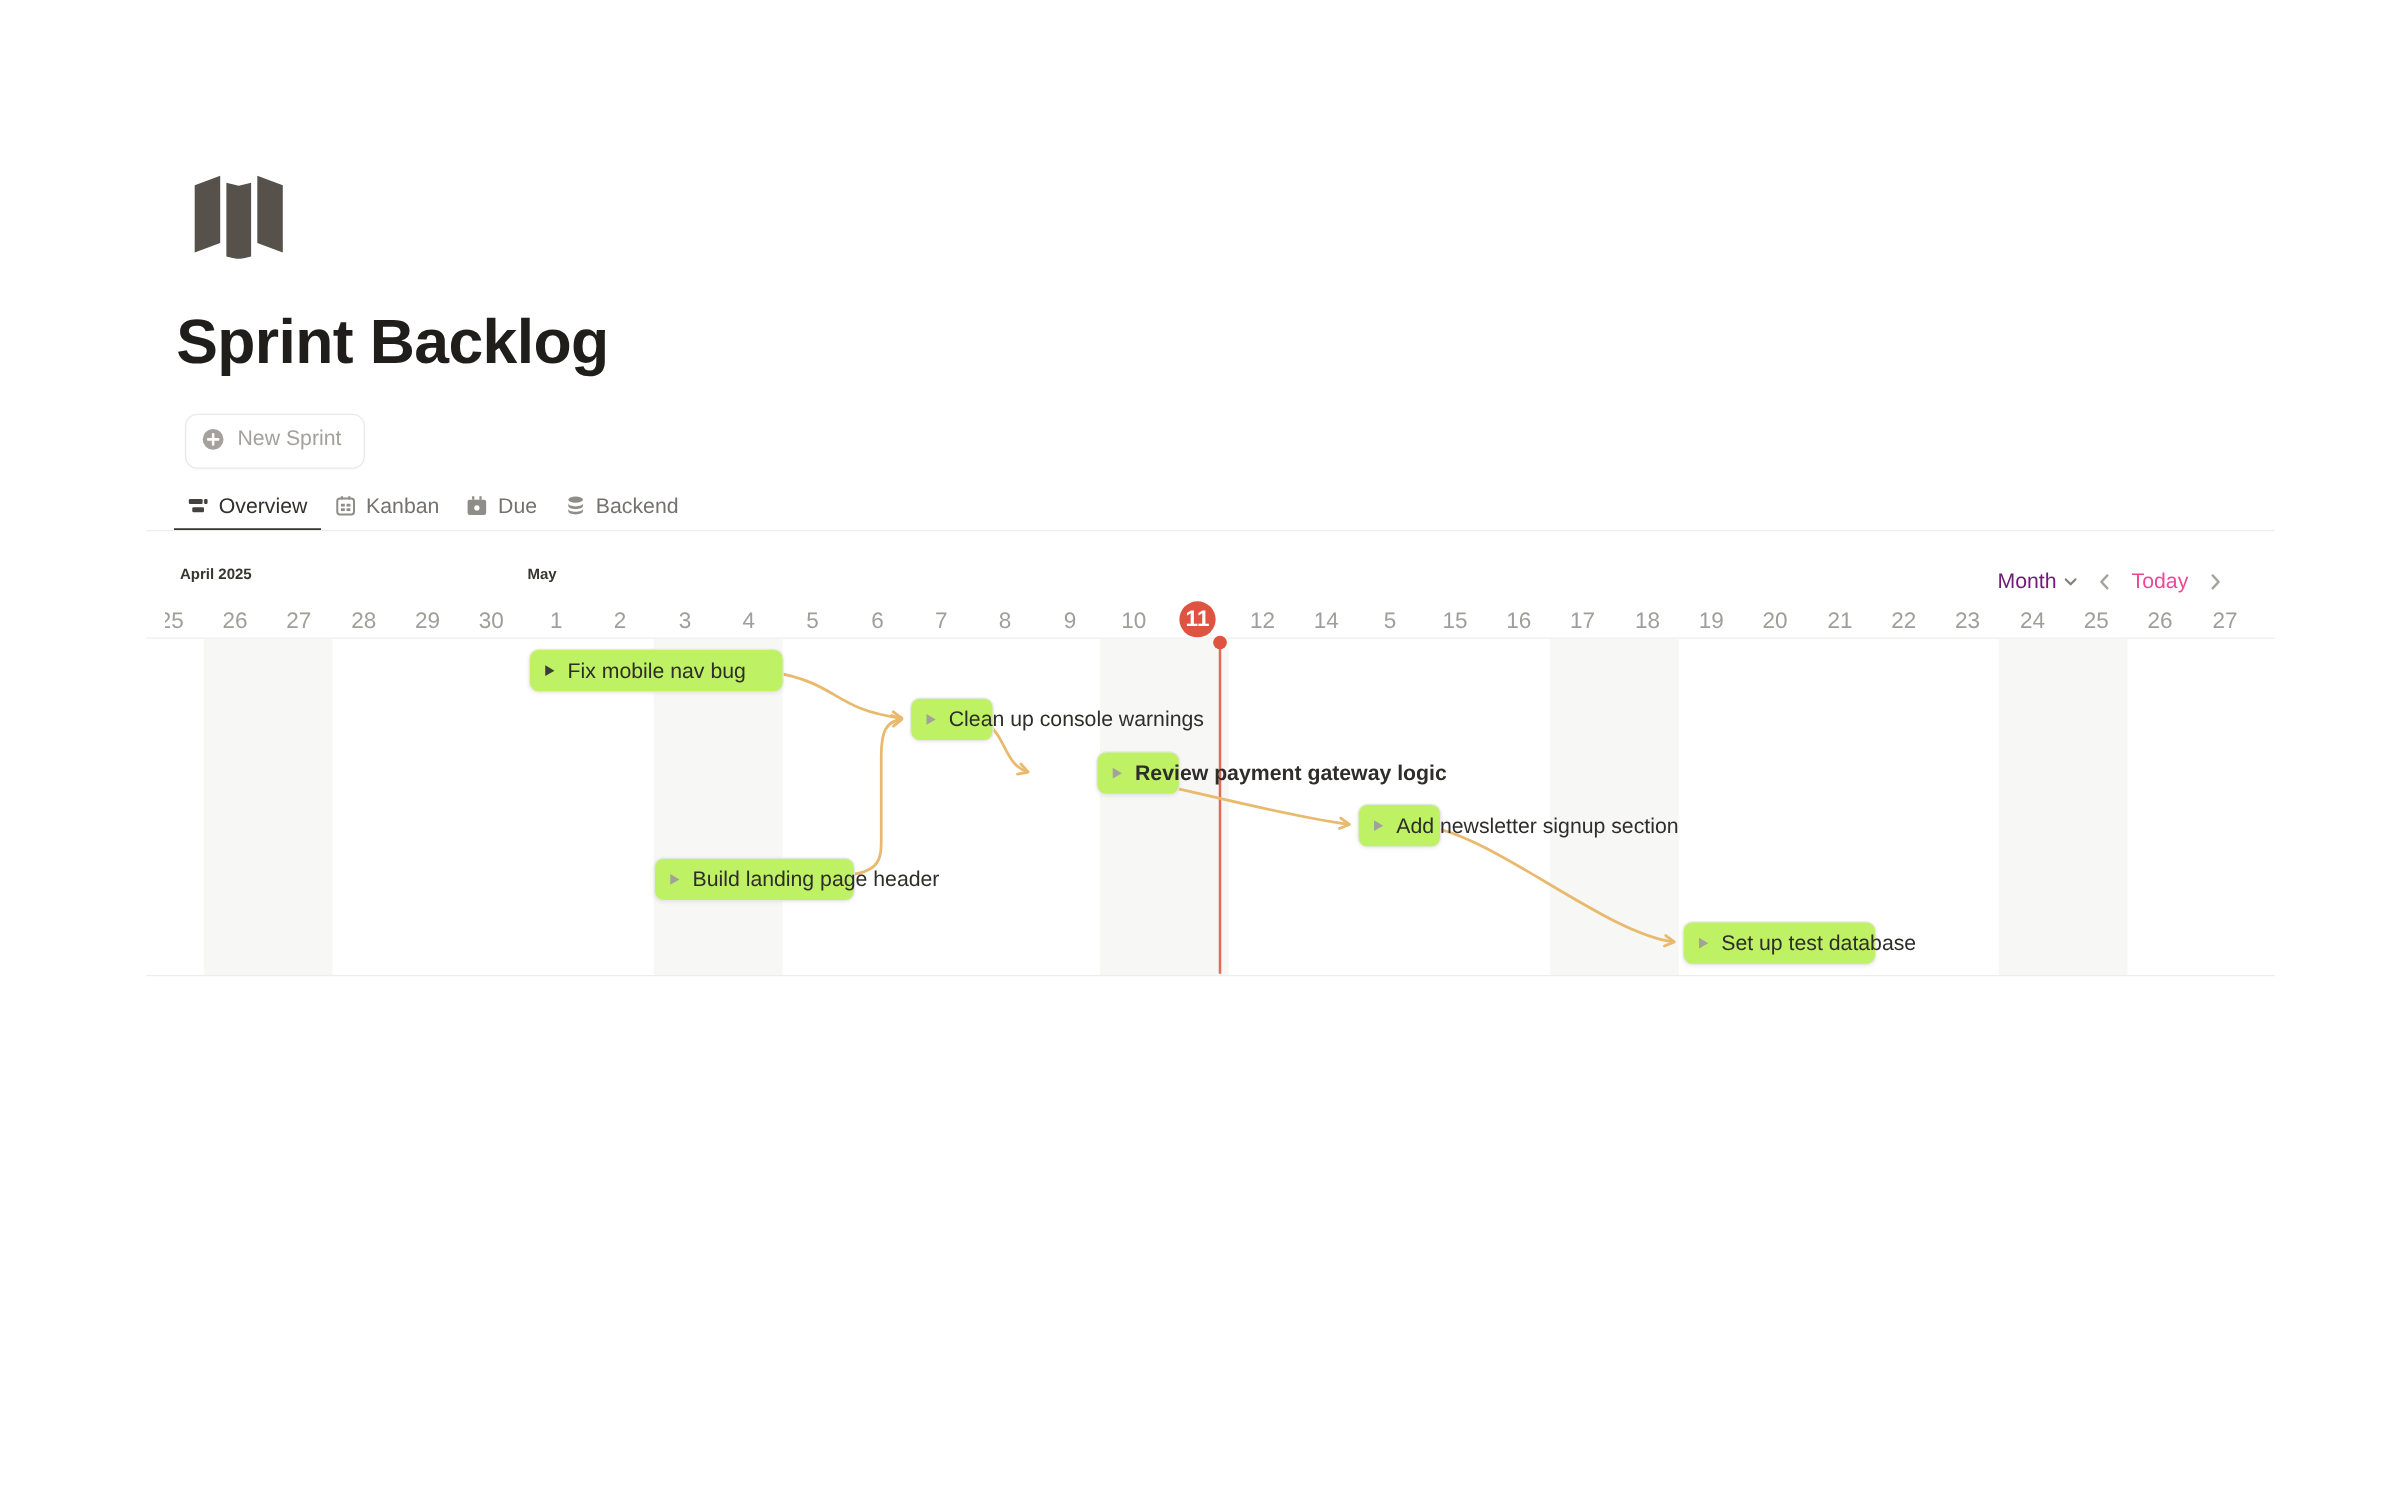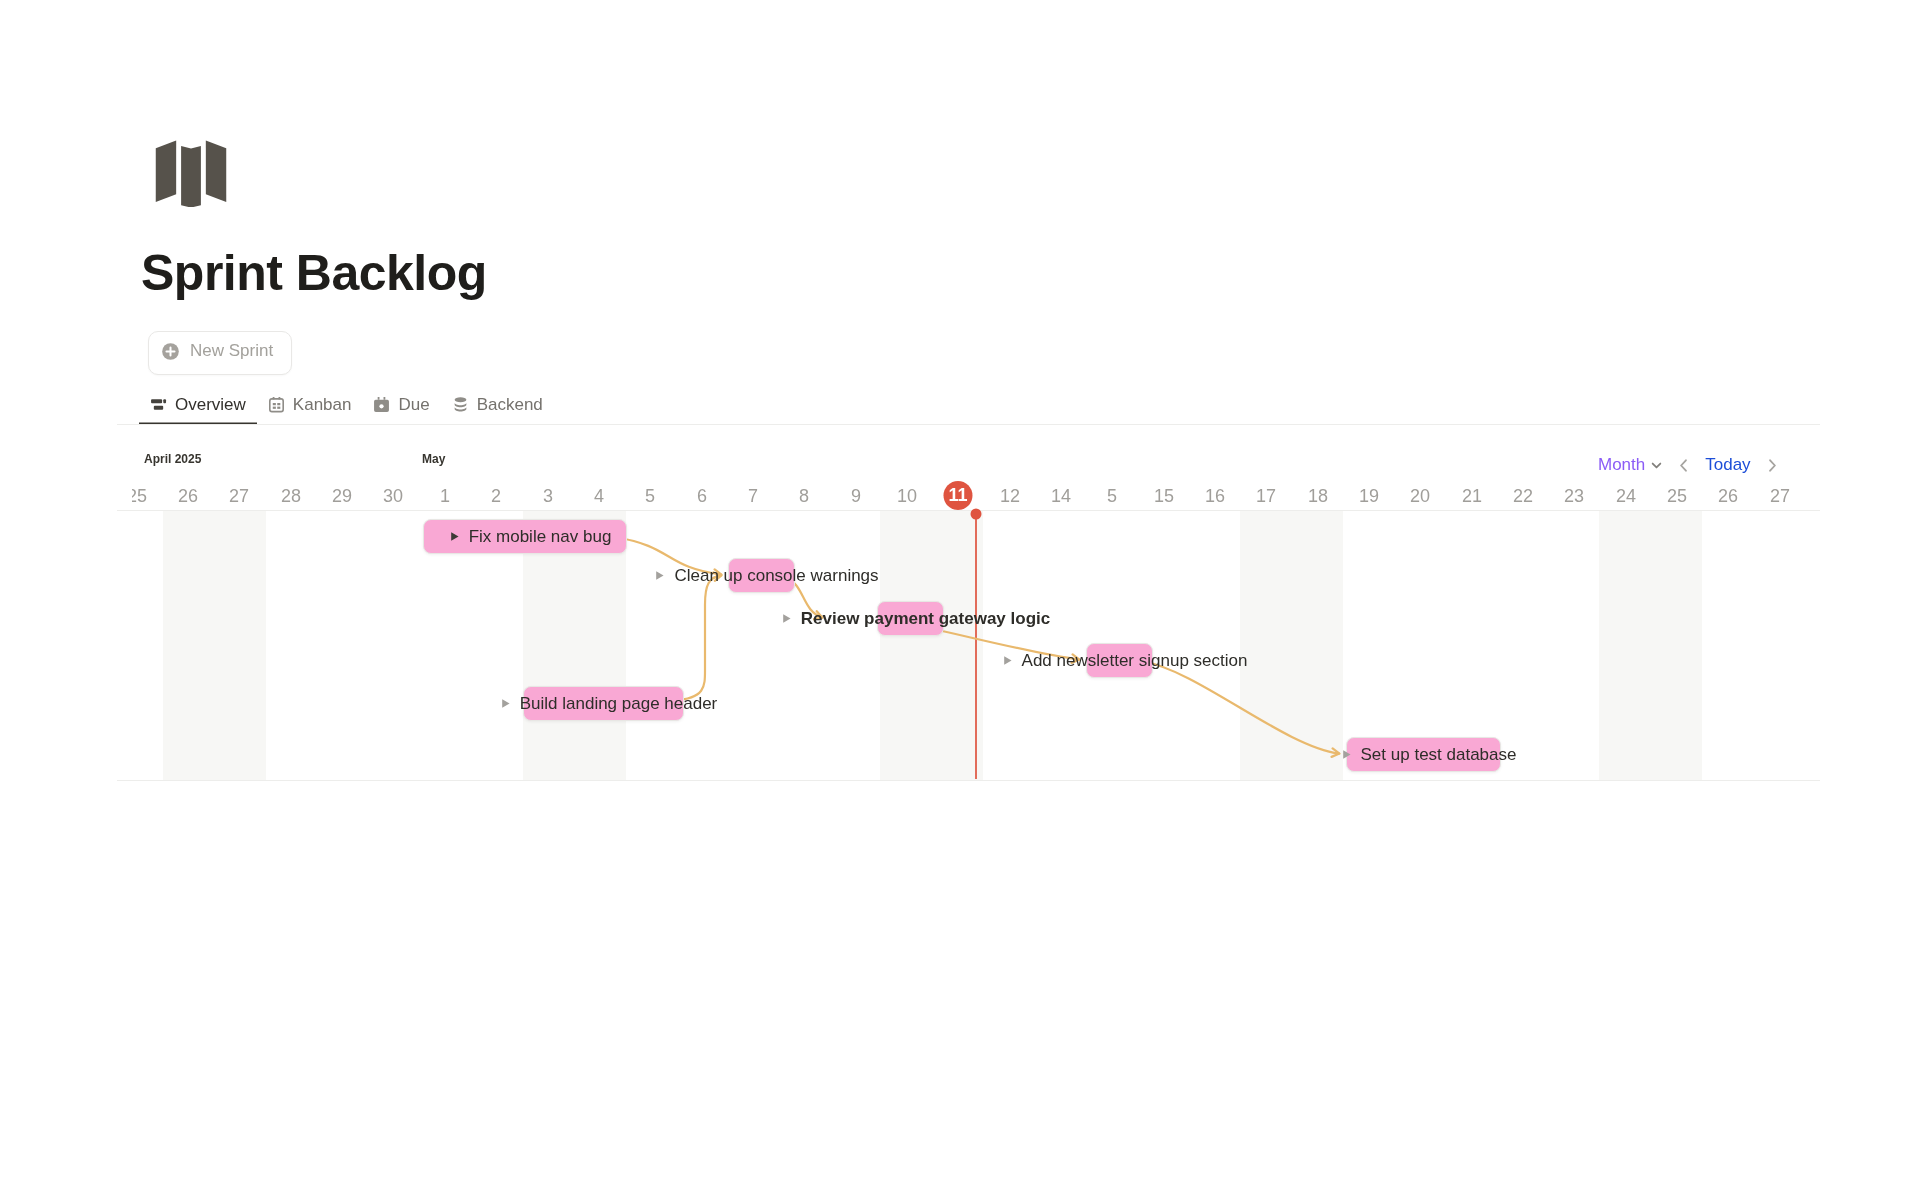--- a/index.html
+++ b/index.html
@@ -15,35 +15,35 @@
   
   .tabs{position:absolute;left:119px;top:384px;display:flex;height:41px;}
   .tab{display:flex;align-items:center;gap:8px;padding:0 11px;font-size:17px;color:#75726d;cursor:pointer;}
   .tab .tab-ic{display:flex;color:#8f8d88;}
   .tab.active{color:#32302c;font-weight:500;box-shadow:inset 0 -2.5px 0 #37352f;}
   .tab.active .tab-ic{color:#44423d;}
   .hline{position:absolute;left:97px;width:1703px;height:1px;background:#ededeb;}
   
   .month-label{position:absolute;top:452px;font-size:12px;font-weight:600;color:#37352f;white-space:nowrap;}
   .tl-controls{position:absolute;top:452px;left:1578px;height:26px;display:flex;align-items:center;gap:16px;}
-  .scale-sel{display:flex;align-items:center;gap:6px;font-size:17px;color:#8b5cf6;cursor:pointer;}
+  .scale-sel{display:flex;align-items:center;gap:6px;font-size:17px;color:#701a75;cursor:pointer;}
   .nav-btn{display:flex;align-items:center;color:#a6a4a0;cursor:pointer;}
-  .today-btn{font-size:17px;color:#1d4ed8;cursor:pointer;}
+  .today-btn{font-size:17px;color:#ec4899;cursor:pointer;}
   .dates{position:absolute;left:112px;top:480px;width:1688px;height:32px;overflow:hidden;}
   .day{position:absolute;top:0;transform:translateX(-50%);line-height:32px;font-size:18px;color:#a09e9a;
        white-space:nowrap;}
   .day.today{width:29px;height:29px;line-height:29px;top:1px;border-radius:50%;color:#fff;font-weight:700;
              text-align:center;}
   
   .tl-body{position:absolute;left:97px;top:511px;width:1703px;height:269px;}
   .band{position:absolute;top:0;height:269px;z-index:1;}
   .arrow-layer{position:absolute;left:0;top:0;width:1920px;height:1199px;z-index:2;pointer-events:none;}
   .task{position:absolute;height:33px;z-index:3;display:flex;align-items:center;gap:9px;
-        padding-left:10px;background:#f9a8d4;border:1px solid #e8e7e4;border-radius:8px;
-        box-shadow:0 1px 3px rgba(15,15,15,.06);font-size:17px;color:#2e2d29;white-space:nowrap;cursor:pointer;justify-content:center;}
+        padding-left:10px;background:#bef264;border:1px solid #e8e7e4;border-radius:8px;
+        box-shadow:0 1px 3px rgba(15,15,15,.06);font-size:17px;color:#2e2d29;white-space:nowrap;cursor:pointer;}
   .task .tri{display:flex;flex-shrink:0;}
 </style>
 </head>
 <body>
 
 <div class="page">
 
   <div class="doc-icon">
     <svg viewBox="0 0 24 22" width="86" height="68">
       <g fill="#56524b">

